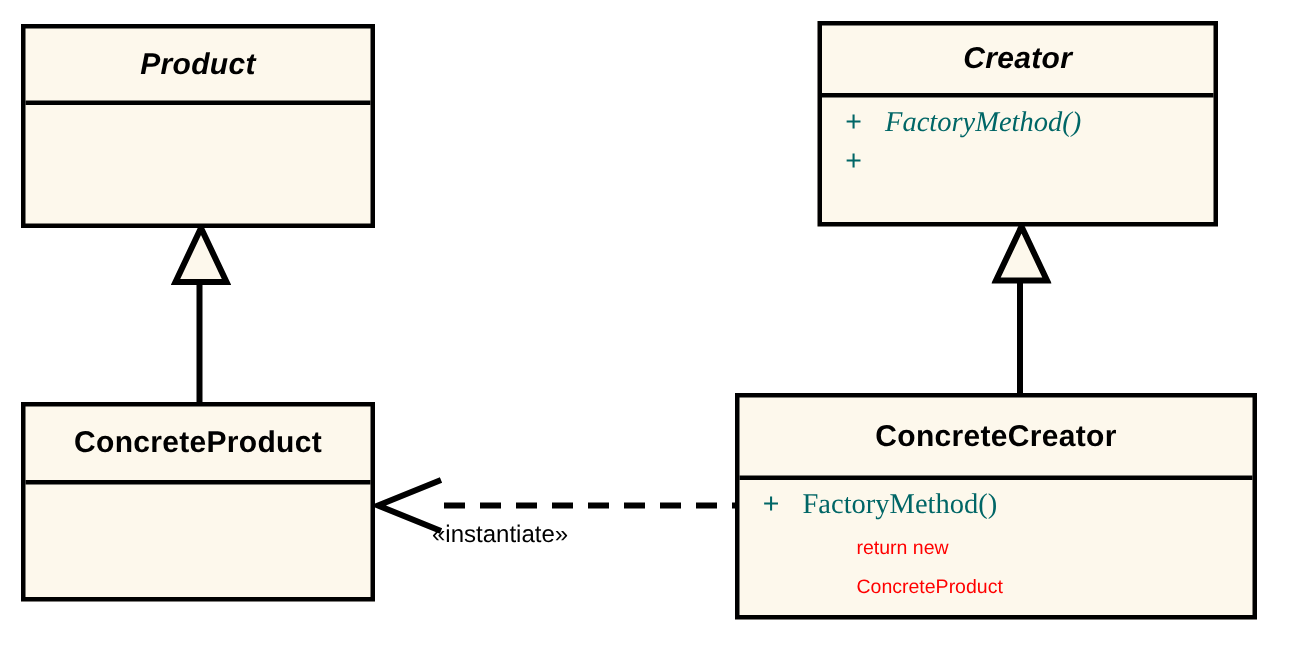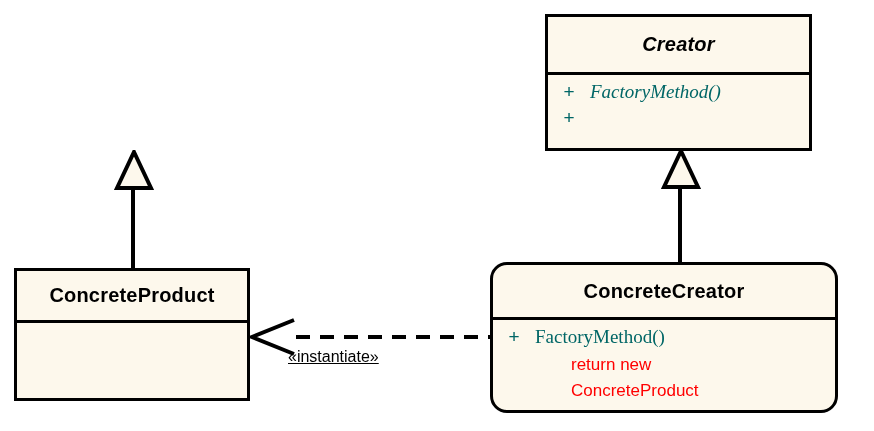--- a/index.html
+++ b/index.html
@@ -63,21 +63,21 @@
   .uml-member-name {
     color: #006666;
     font-size: 19px;
     font-family: Liberation Serif, serif;
   }
   .uml-member-name.abstract {
     font-style: italic;
   }
   .uml-note-line {
     color: #FF0000;
-    font-size: 17px;
+    font-size: 13px;
     padding-left: 78px;
     height: 26px;
     line-height: 26px;
     white-space: nowrap;
   }
 
   
   .conn-line {
     position: absolute;
     background: #000000;
@@ -96,44 +96,50 @@
     font-size: 16px;
     color: #000000;
     white-space: nowrap;
   }
 </style>
 </head>
 <body>
 
 <div id="canvas">
 
+  <div class="uml-class" style="left:14px; top:16px; width:236px; height:136px;">
+    <div class="uml-name-compartment" style="height:51px;">
+      <span class="uml-name abstract">Product</span>
+    </div>
+    <div class="uml-members" style="height:79px;"></div>
+  </div>
 
   <div class="uml-class" style="left:545px; top:14px; width:267px; height:137px;">
-    <div class="uml-name-compartment" style="height:58px;">
+    <div class="uml-name-compartment" style="height:48px;">
       <span class="uml-name abstract">Creator</span>
     </div>
     <div class="uml-members" style="height:78px;">
       <div class="uml-member-row">
         <span class="uml-vis">+</span>
         <span class="uml-member-name abstract">FactoryMethod()</span>
       </div>
       <div class="uml-member-row">
         <span class="uml-vis">+</span>
       </div>
     </div>
   </div>
 
   <div class="uml-class" style="left:14px; top:268px; width:236px; height:133px;">
     <div class="uml-name-compartment" style="height:52px;">
       <span class="uml-name">ConcreteProduct</span>
     </div>
     <div class="uml-members" style="height:75px;"></div>
   </div>
 
-  <div class="uml-class" style="left:490px; top:262px; width:348px; height:151px;border-radius:17px;">
+  <div class="uml-class" style="left:490px; top:262px; width:348px; height:151px;">
     <div class="uml-name-compartment" style="height:55px;">
       <span class="uml-name">ConcreteCreator</span>
     </div>
     <div class="uml-members" style="height:90px;">
       <div class="uml-member-row">
         <span class="uml-vis">+</span>
         <span class="uml-member-name">FactoryMethod()</span>
       </div>
       <div class="uml-note-line">return new</div>
       <div class="uml-note-line">ConcreteProduct</div>
@@ -147,15 +153,15 @@
 
   <svg class="tri-svg" style="left:661px; top:149px;" width="40" height="42">
     <polygon points="20,2 37,38 3,38" fill="#FDF8EC" stroke="#000000" stroke-width="4"></polygon>
   </svg>
   <div class="conn-line conn-vert" style="left:678px; top:186px; height:78px;"></div>
 
   <svg class="dep-svg" style="left:248px; top:318px;" width="246" height="40">
     <line x1="48" y1="19" x2="244" y2="19" stroke="#000000" stroke-width="4" stroke-dasharray="14,10" stroke-linecap="butt"></line>
     <polyline points="46,2 4,19 46,36" fill="none" stroke="#000000" stroke-width="4" stroke-linejoin="miter" stroke-linecap="butt"></polyline>
   </svg>
-  <div class="dep-label" style="left:288px; top:348px;text-decoration:underline;">«instantiate»</div>
+  <div class="dep-label" style="left:288px; top:348px;">«instantiate»</div>
 
 </div>
 
 </body></html>

